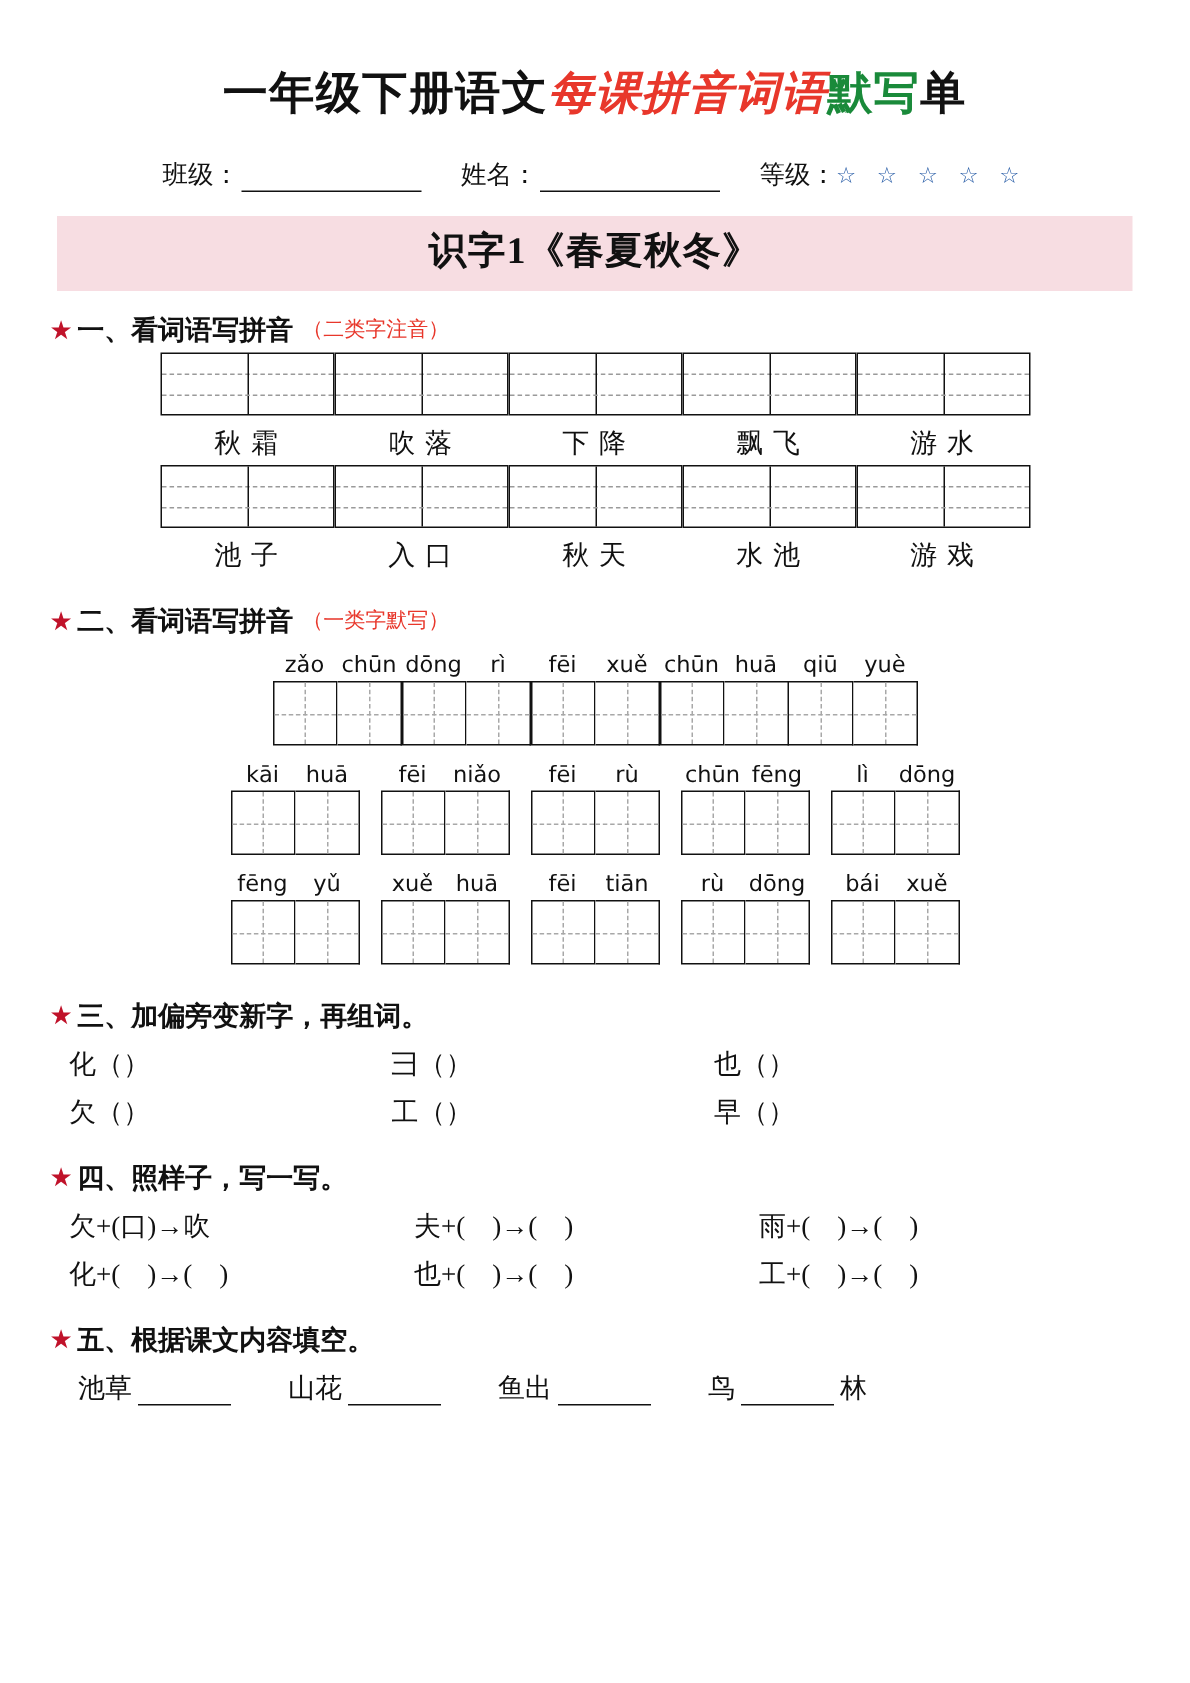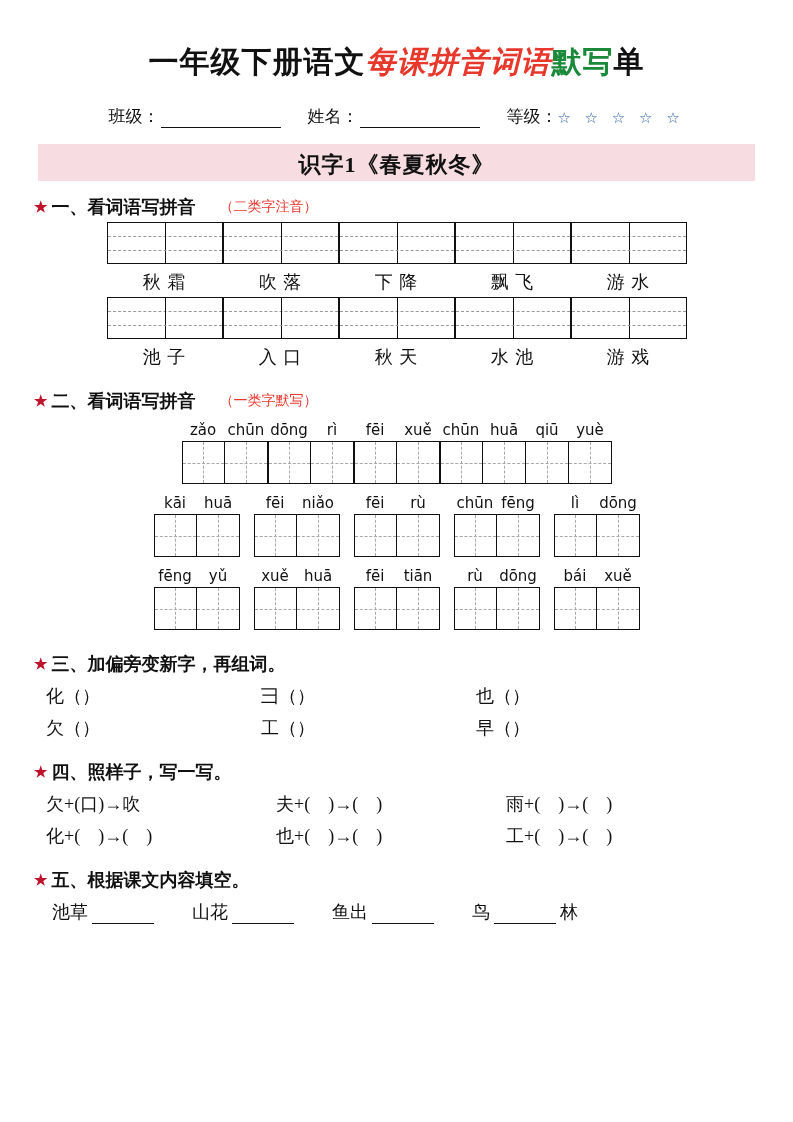--- a/index.html
+++ b/index.html
@@ -49,42 +49,42 @@
     height:15px;
     margin-left:2px;
   }
   .stars{color:#2b5fa8;letter-spacing:5px;font-size:15px;padding-bottom:1px;}
 
   
   .banner{
     margin:16px 38px 0 38px;
     background:#f7dde2;
     text-align:center;
-    font-size:22px;
+    font-size:25px;
     font-weight:bold;
-    padding:6px 0 1px 0;
+    padding:6px 0 11px 0;
     letter-spacing:1px;
   }
 
   
   .sec{
     margin:14px 0 0 34px;
     font-size:18px;
     font-weight:bold;
     color:#c0122a;
     display:flex;
     align-items:center;
     gap:4px;
   }
   .sec .star{color:#c0122a;font-size:15px;}
   .sec .note{
     color:#e8372b;
     font-weight:normal;
     font-size:14px;
-    margin-left:20px;
+    margin-left:2px;
   }
   .sec .maintxt{color:#111;}
 
   
   .pyrow{
     display:flex;
     justify-content:center;
     margin-top:3px;
   }
   .pycell{width:116px;}

